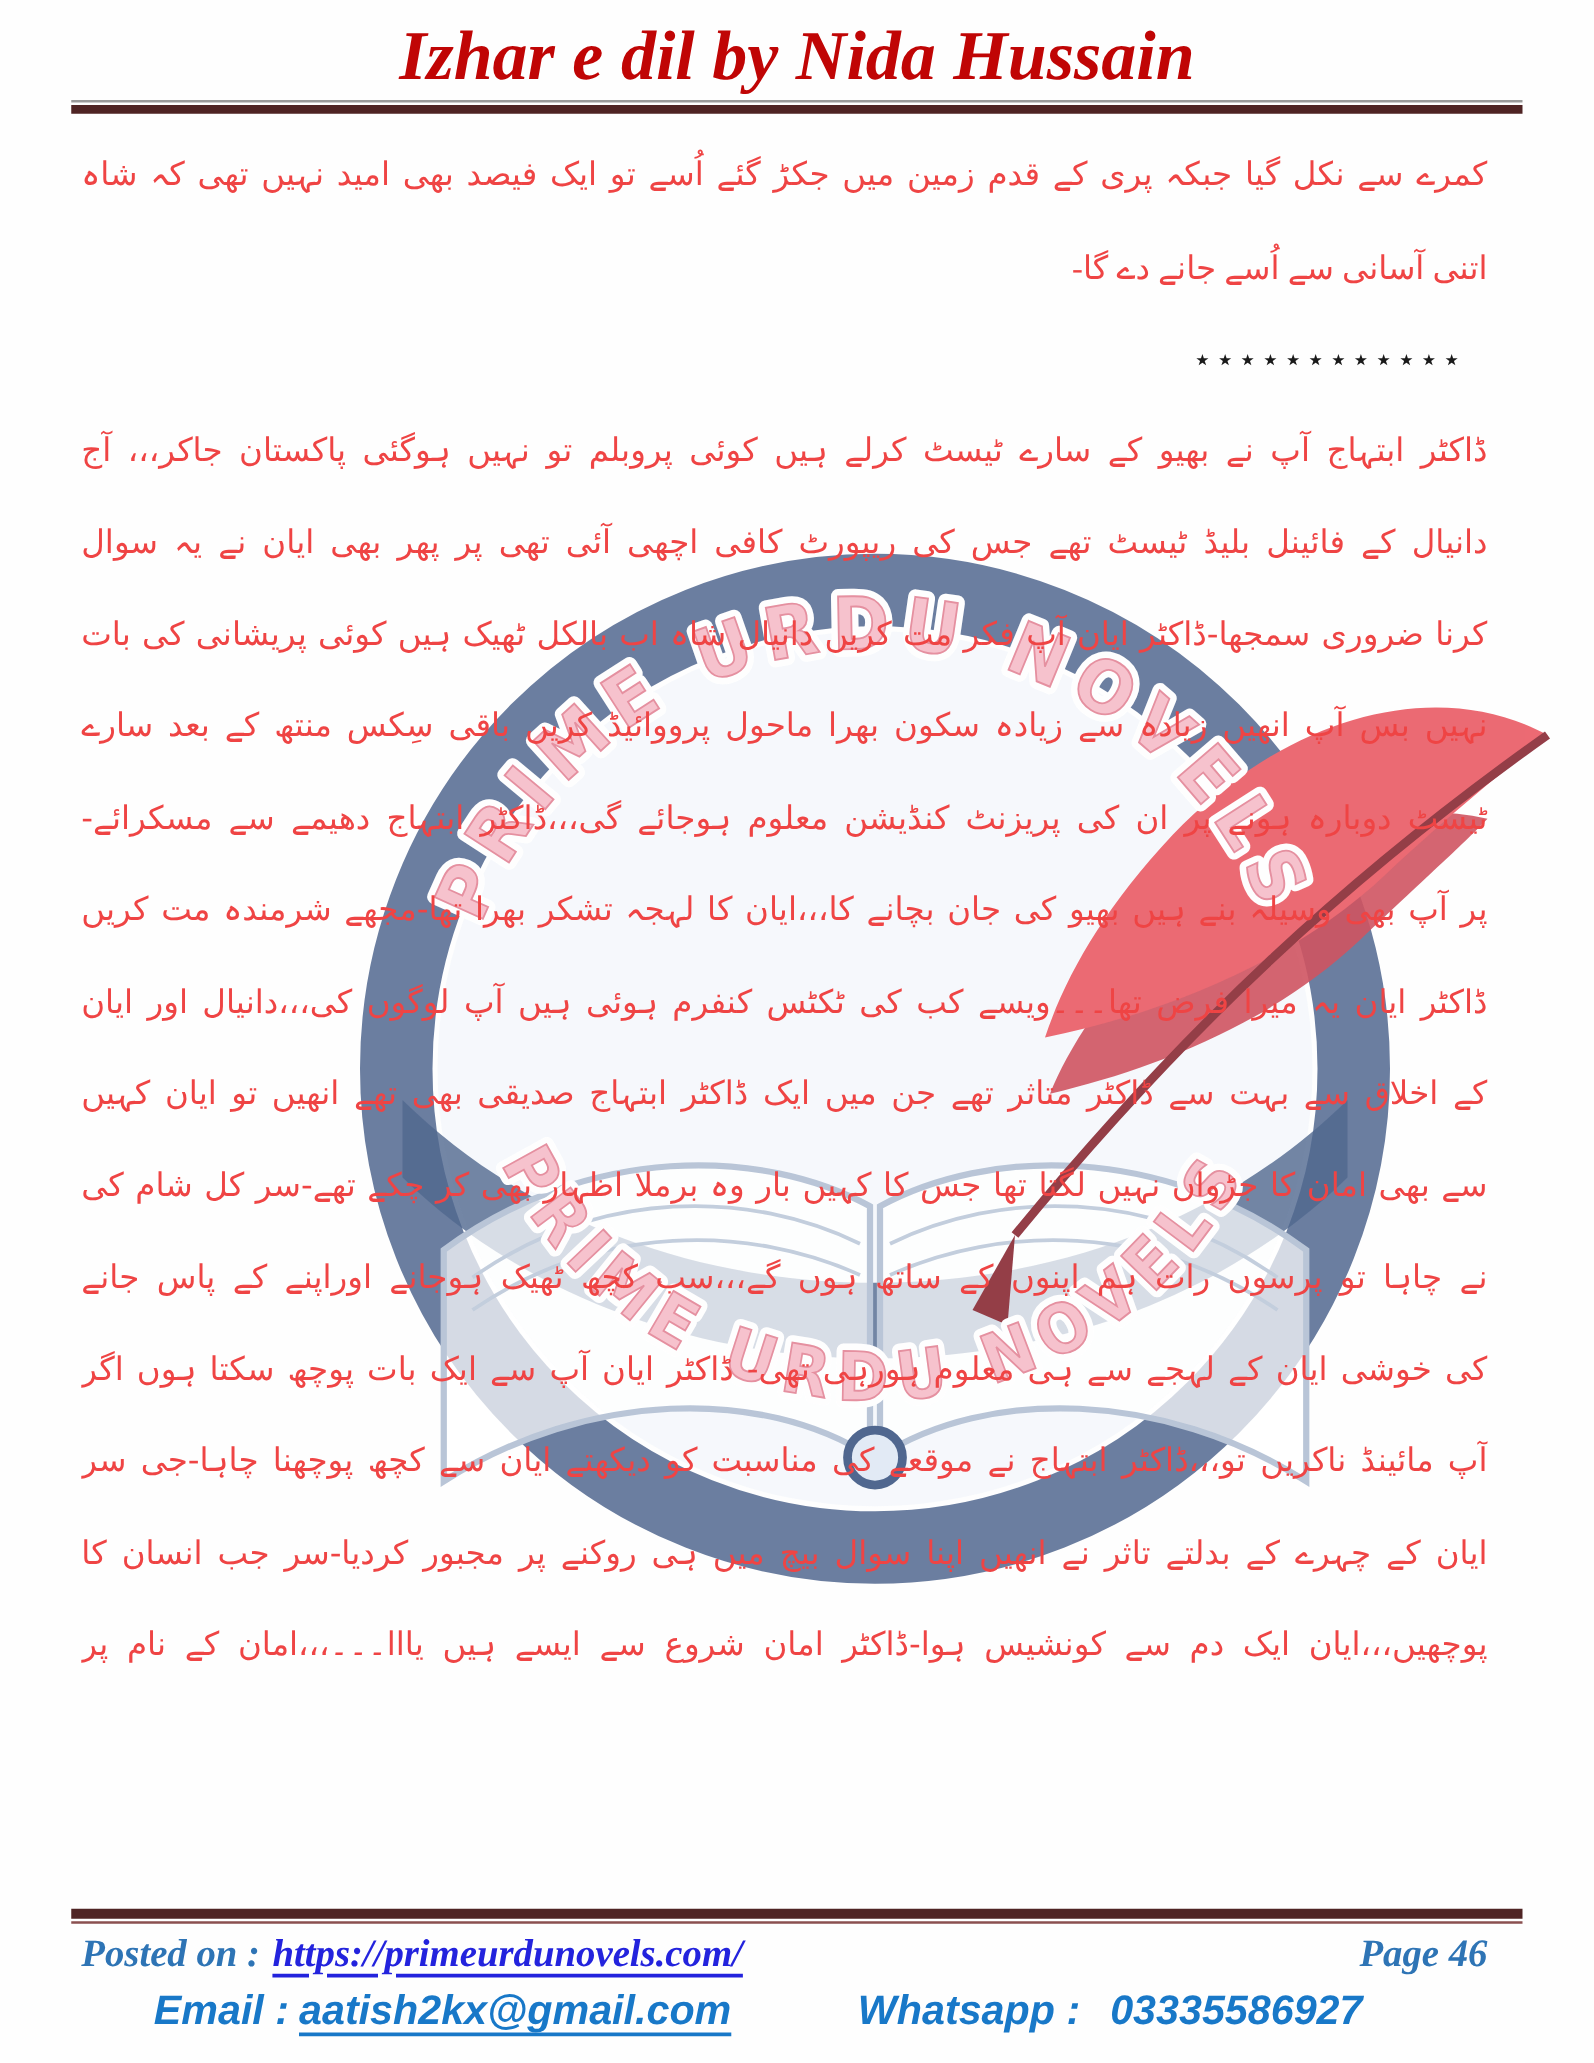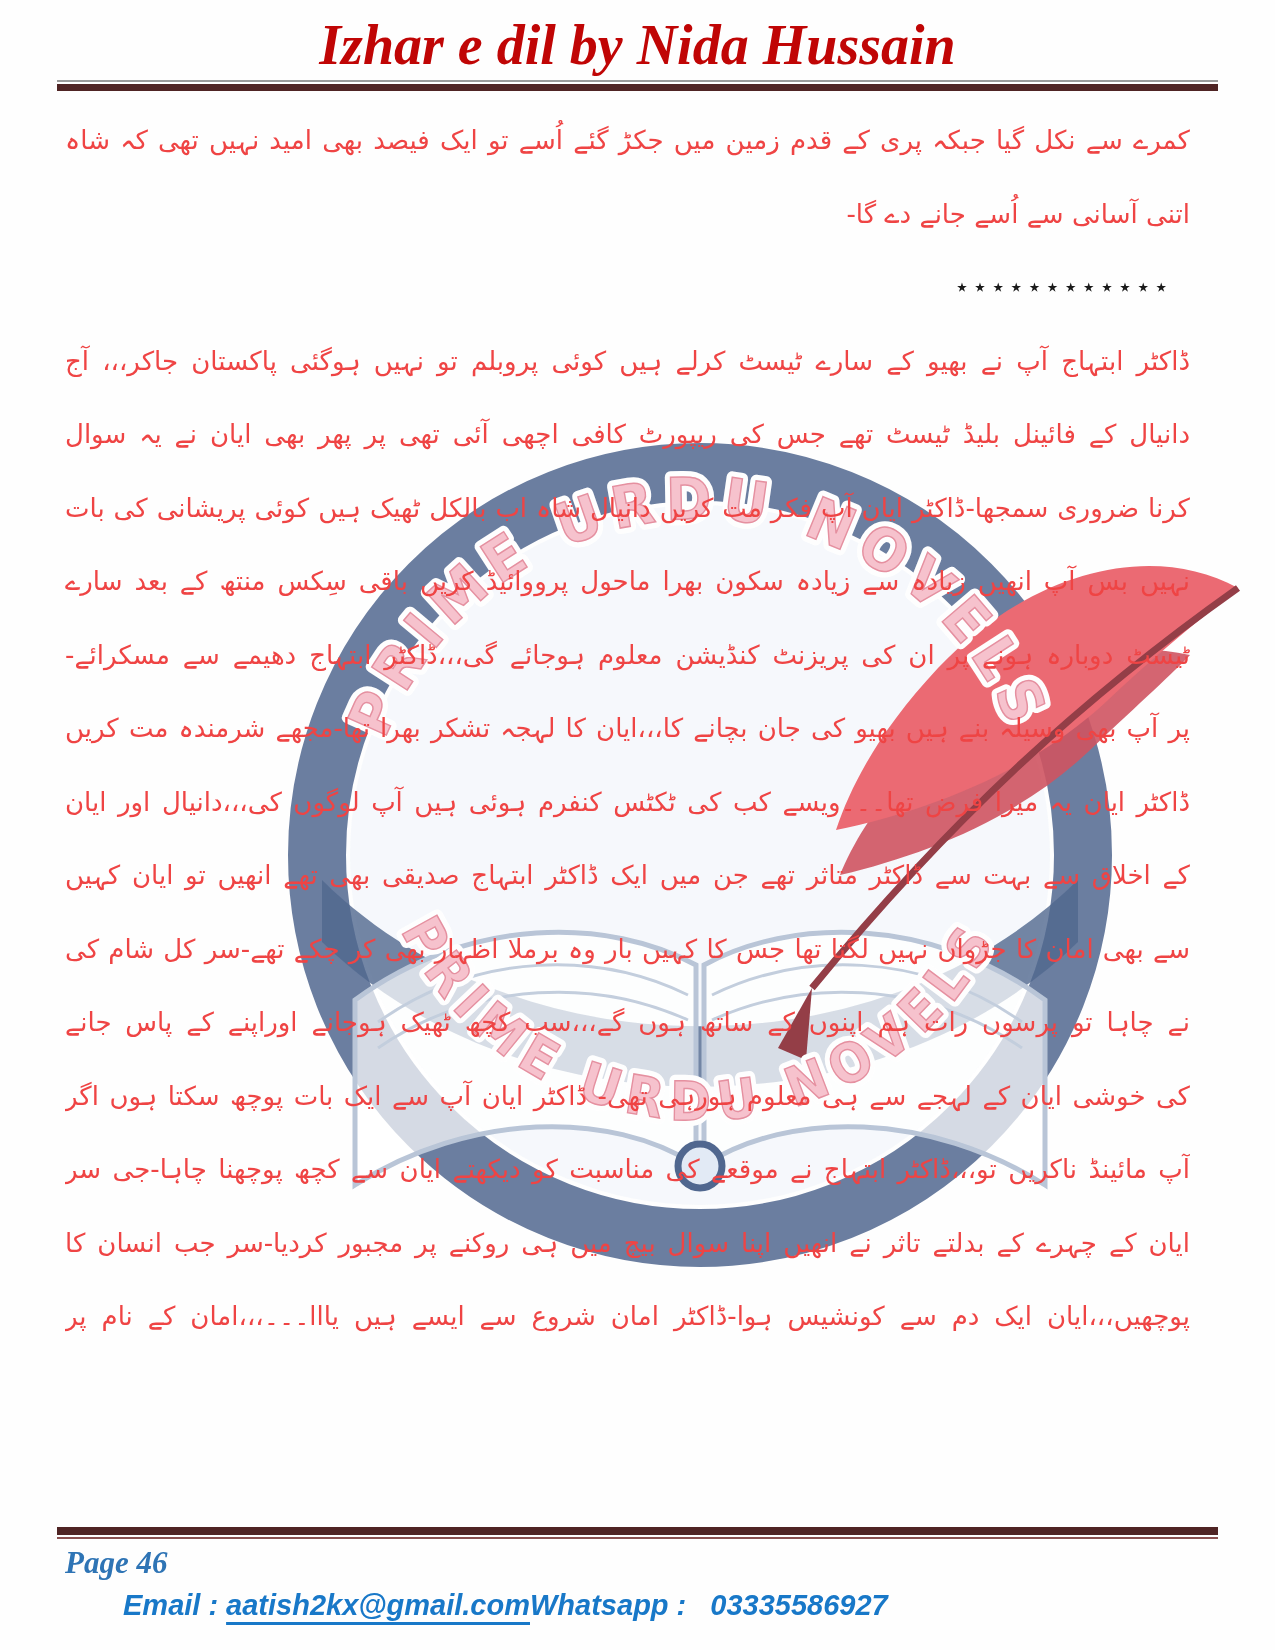--- a/index.html
+++ b/index.html
@@ -46,21 +46,21 @@
   }
   .urdu-line {
     direction:rtl;
     height:73.5px; line-height:73.5px;
     overflow:hidden;
     font-size:26px; color:#ef4444;
     text-align:justify; text-align-last:justify;
     text-justify:inter-word;
     font-family:"DejaVu Sans", sans-serif;
   }
-  .urdu-line.start { text-align-last:right; }
+  .urdu-line.start { text-align-last:right;font-family:Liberation Serif, serif; }
   .urdu-line.separator {
     text-align:right; text-align-last:right;
     font-size:21px; letter-spacing:5px;
     padding-left:0; padding-right:23px;
     color:#1a1a1a;
   }
   
   footer { position:absolute; z-index:2; left:0; right:0; top:1527px; }
   .rule-bottom { margin:0 57px; }
   .rule-bottom .thick { height:8px; background:#4f2424; }
@@ -70,25 +70,25 @@
     margin:6px 85px 0 65px;
     font-family:"Liberation Serif", "DejaVu Serif", serif;
     font-style:italic; font-weight:bold;
     font-size:31px; color:#2e74b5;
   }
   .footer-row1 a {
     color:#2323dd; margin-left:10px;
     text-decoration:underline; text-decoration-thickness:3px; text-underline-offset:6px;
   }
   .footer-row2 {
-    display:flex; align-items:baseline;
+    display:flex; justify-content:space-between; align-items:baseline;
     margin:8px 185px 0 123px;
     font-family:"Liberation Sans", "DejaVu Sans", sans-serif;
     font-style:italic; font-weight:bold;
-    font-size:29px; color:#1878c8;
+    font-size:33px; color:#1878c8;
   }
   .footer-row2 a {
     color:#1878c8; margin-left:8px;
     text-decoration:underline; text-decoration-thickness:3px; text-underline-offset:7px;
   }
   .ws-num { margin-left:24px; }
 </style>
 </head>
 <body>
 
@@ -167,20 +167,23 @@
       <div class="urdu-line" dir="rtl">ایان کے چہرے کے بدلتے تاثر نے انھیں اپنا سوال بیچ میں ہی روکنے پر مجبور کردیا-سر جب انسان کا</div>
       <div class="urdu-line" dir="rtl">پوچھیں،،،ایان ایک دم سے کونشیس ہوا-ڈاکٹر امان شروع سے ایسے ہیں یااا۔۔۔،،،امان کے نام پر</div>
     </main>
 
   <footer>
     <div class="rule-bottom">
       <div class="thick"></div>
       <div class="thin"></div>
     </div>
     <div class="footer-row1">
+      <div>
+        <span>Posted on :</span><a href="#">https://primeurdunovels.com/</a>
+      </div>
       <div>Page 46</div>
     </div>
     <div class="footer-row2">
       <div>
         <span>Email :</span><a href="#">aatish2kx@gmail.com</a>
       </div>
       <div>
         <span>Whatsapp :</span><span class="ws-num">03335586927</span>
       </div>
     </div>

